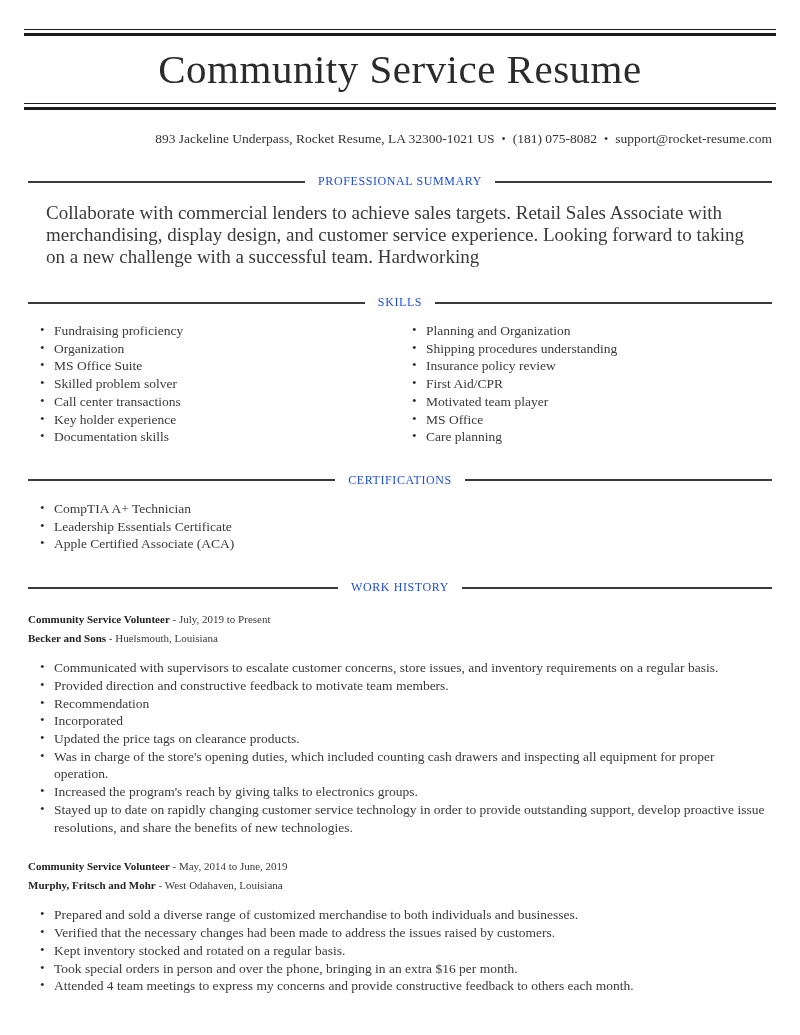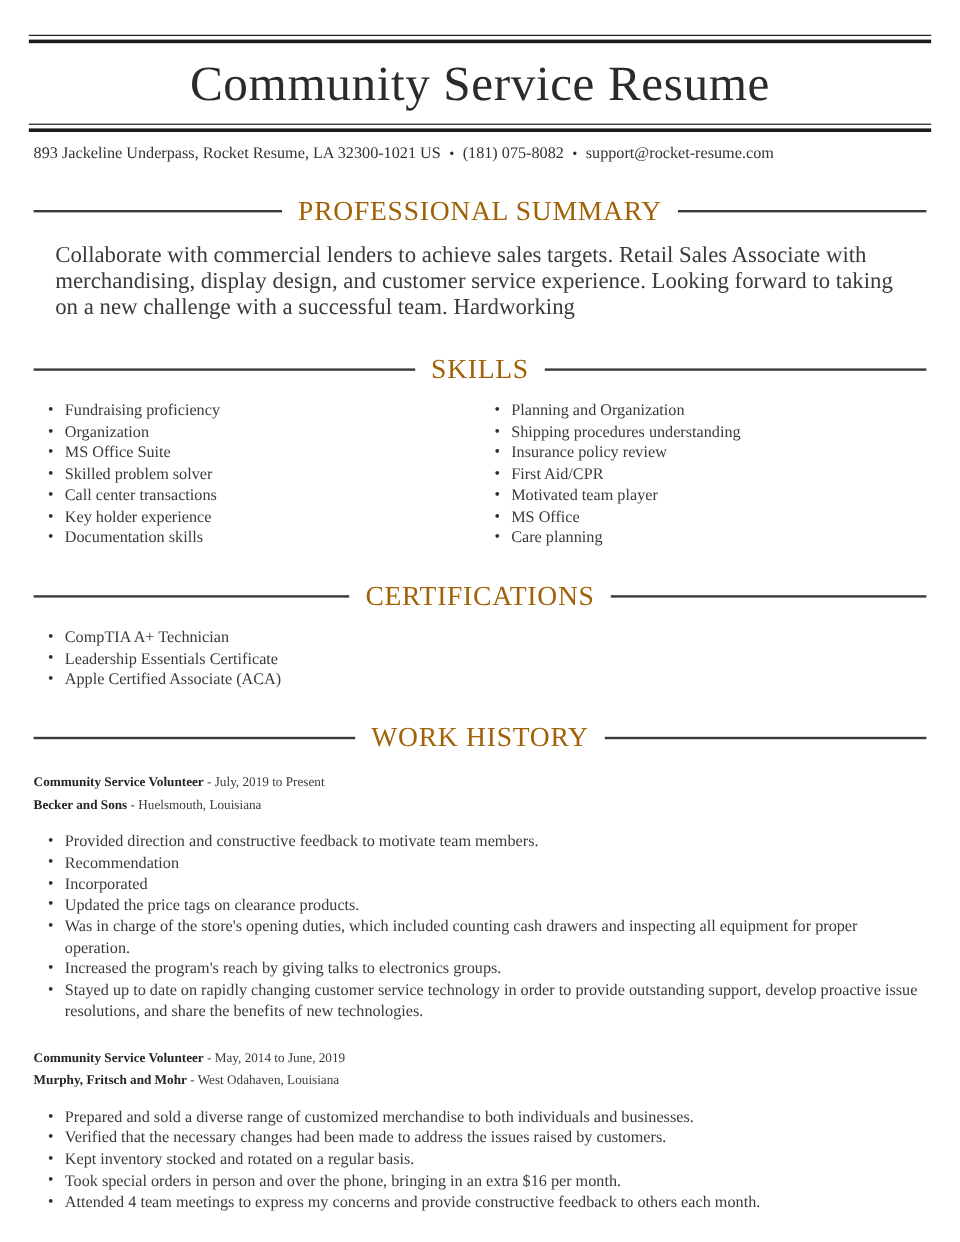--- a/index.html
+++ b/index.html
@@ -23,40 +23,40 @@
   h1.doc-title {
     font-size: 41px;
     font-weight: normal;
     color: #2b2b2b;
     text-align: center;
     margin: 9px 0 10px;
     letter-spacing: 0.5px;
   }
 
   .contact {
-    text-align: left;
+    text-align: right;
     font-size: 13.5px;
     color: #333333;
-    margin-top: 10px;
+    margin-top: 21px;
   }
   .contact .dot { padding: 0 7px; font-size: 12px; color: #333; }
 
   .section-heading {
     display: flex;
     align-items: center;
     margin-top: 27px;
   }
   .section-heading .hline {
     flex: 1 1 0;
     border-top: 2px solid #3a3a3a;
     height: 0;
   }
   .section-heading .htext {
-    font-size: 23px;
-    color: #a16207;
+    font-size: 12px;
+    color: #1d4ed8;
     letter-spacing: 0.6px;
     padding: 0 13px;
     white-space: nowrap;
   }
 
   .summary-text {
     font-size: 19px;
     line-height: 22px;
     margin: 13px 18px 0;
     color: #3a3a3a;
@@ -162,20 +162,21 @@
   </div>
 
   <div class="job">
     <div class="job-line">
       <b>Community Service Volunteer</b><span class="sep"> - </span><span>July, 2019 to Present</span>
     </div>
     <div class="job-line">
       <b>Becker and Sons</b><span class="sep"> - </span><span>Huelsmouth, Louisiana</span>
     </div>
     <ul class="dotlist">
+      <li>Communicated with supervisors to escalate customer concerns, store issues, and inventory requirements on a regular basis.</li>
       <li>Provided direction and constructive feedback to motivate team members.</li>
       <li>Recommendation</li>
       <li>Incorporated</li>
       <li>Updated the price tags on clearance products.</li>
       <li>Was in charge of the store's opening duties, which included counting cash drawers and inspecting all equipment for proper operation.</li>
       <li>Increased the program's reach by giving talks to electronics groups.</li>
       <li>Stayed up to date on rapidly changing customer service technology in order to provide outstanding support, develop proactive issue resolutions, and share the benefits of new technologies.</li>
     </ul>
   </div>
 

